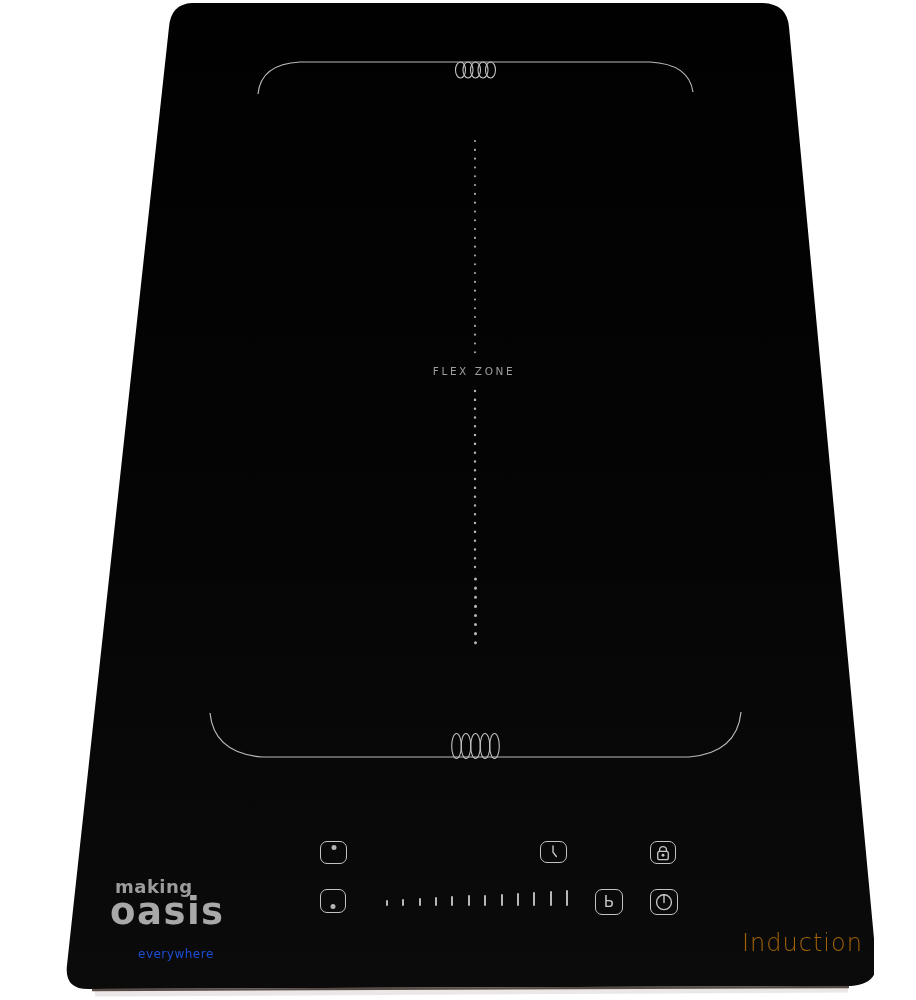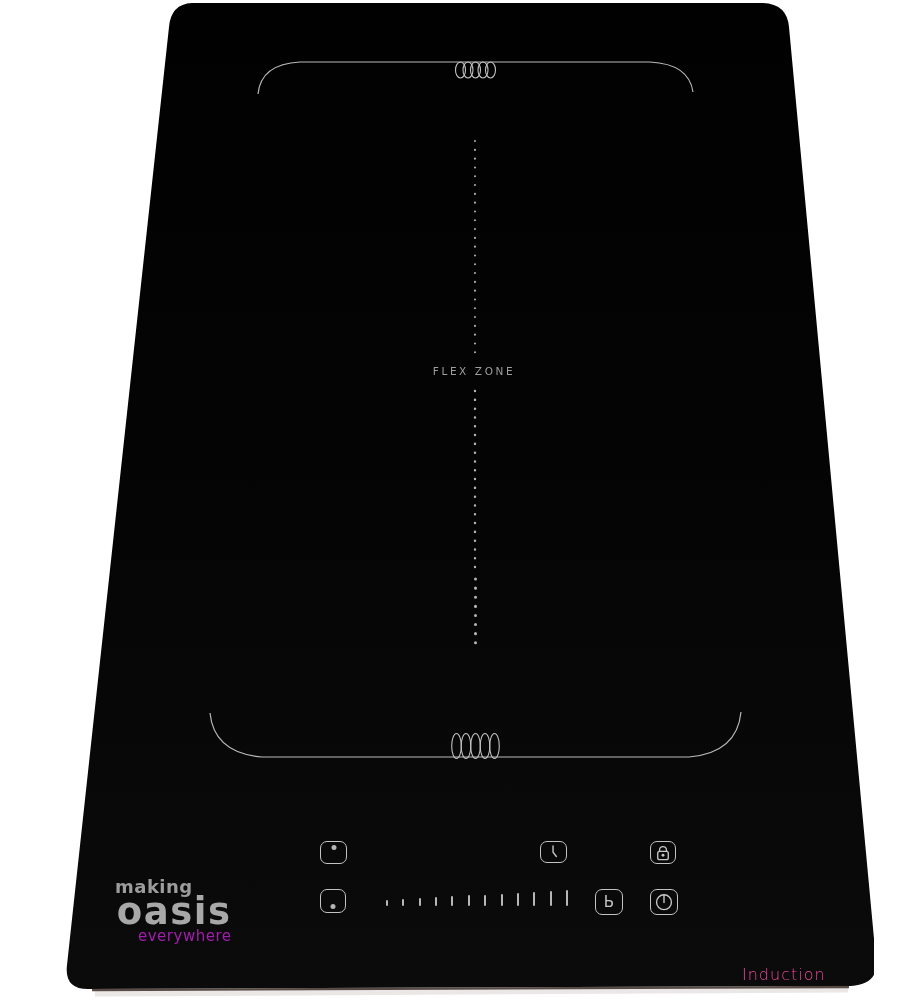--- a/index.html
+++ b/index.html
@@ -31,24 +31,24 @@
   .slider .tick{width:2px;background:#b7b7b7;border-radius:1px;}
 
   
   .flex-label{
     position:absolute;left:394px;top:365px;width:160px;text-align:center;
     color:#9f9f9f;font-size:10.5px;letter-spacing:2.6px;font-weight:500;
   }
   .logo{position:absolute;left:110px;top:876px;color:#a2a2a2;z-index:2;}
   .logo .l1{font-size:18px;letter-spacing:.5px;margin-left:5px;color:#9c9c9c;font-weight:bold;}
   .logo .l2{font-size:37px;font-weight:bold;letter-spacing:1.5px;line-height:30px;color:#a8a8a8;text-align:right;}
-  .logo .l3{font-size:15px;letter-spacing:.5px;margin-left:28px;margin-top:0;color:#a21caf;}
+  .logo .l3{font-size:12px;letter-spacing:.5px;margin-left:28px;margin-top:20px;color:#1d4ed8;}
   .model{
-    position:absolute;left:742px;top:929px;color:#ec4899;font-size:16px;
-    letter-spacing:1px;font-weight:300;z-index:2;margin-top:36px;
+    position:absolute;left:742px;top:929px;color:#a16207;font-size:24px;
+    letter-spacing:1px;font-weight:300;z-index:2;
   }
 </style>
 </head>
 <body>
 
 <div class="stage">
 
   <svg class="base" width="916" height="1000" viewBox="0 0 916 1000">
     <defs>
       <linearGradient id="glassGrad" x1="0" y1="0" x2="0" y2="1">

